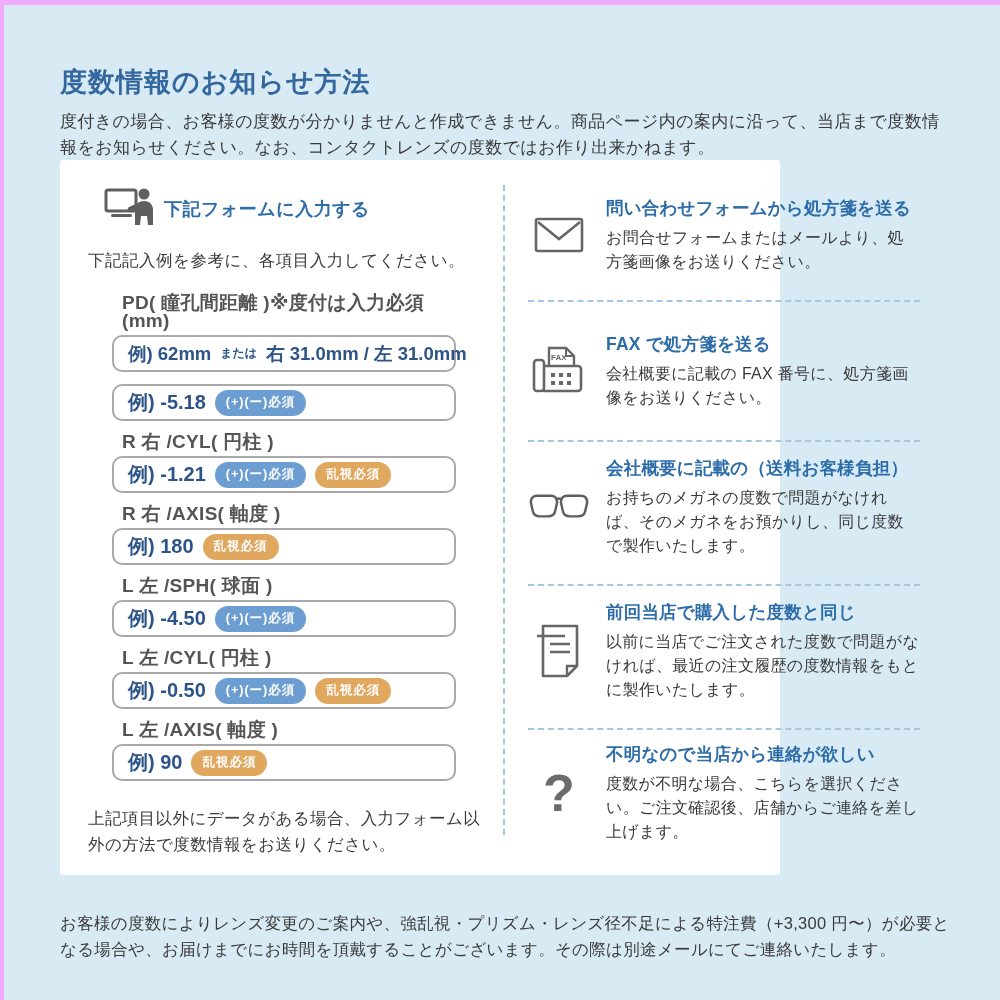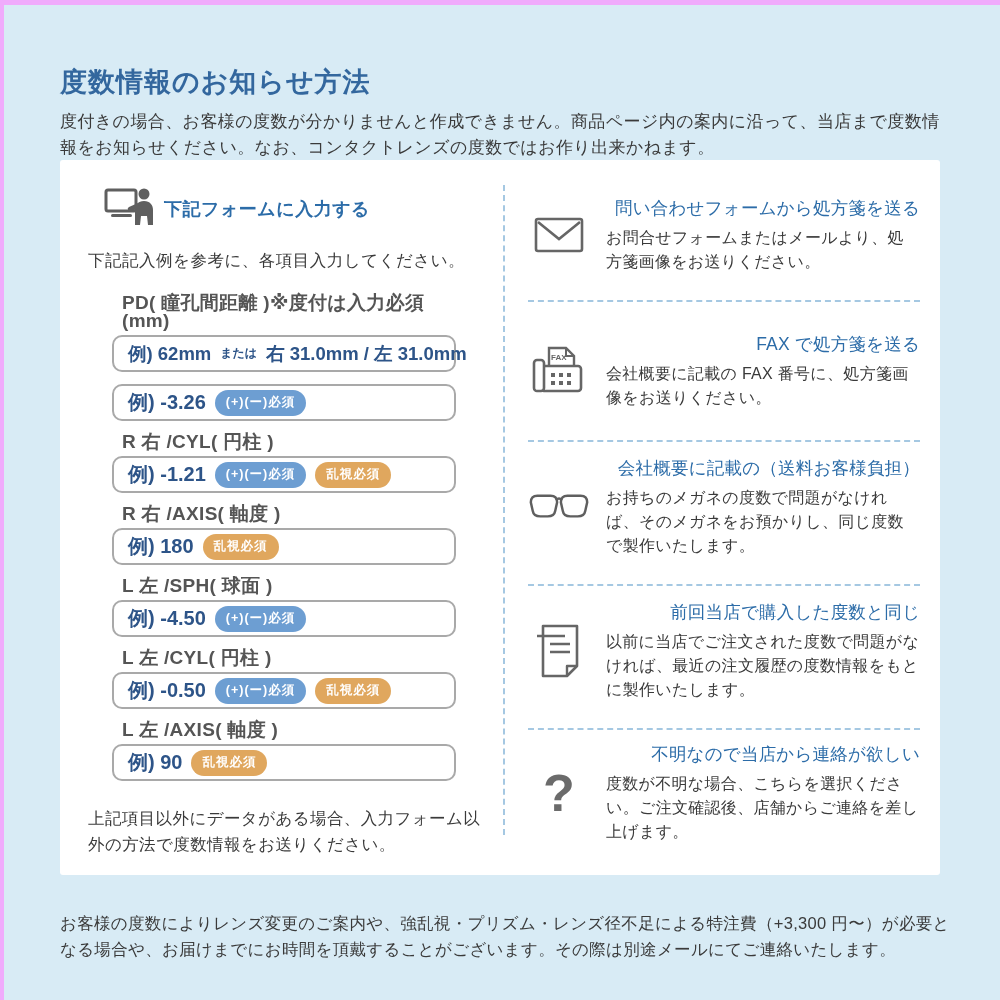--- a/index.html
+++ b/index.html
@@ -3,21 +3,21 @@
 <meta charset="utf-8">
 <style>
   html,body{margin:0;padding:0;background:#fff;}
   body{font-family:"Liberation Sans","DejaVu Sans",sans-serif;}
   .canvas{position:relative;width:1000px;height:1000px;background:#f0abfc;overflow:hidden;}
   .bg{position:absolute;left:4px;top:5px;right:0;bottom:0;background:#d8ebf5;}
 
   .page-title{position:absolute;left:60px;top:46px;font-size:27px;font-weight:bold;color:#33679e;letter-spacing:1px;}
   .intro{position:absolute;left:60px;top:92px;width:882px;font-size:17px;line-height:1.55;color:#3a3a3a;letter-spacing:0.4px;}
 
-  .panel{position:absolute;left:60px;top:160px;width:880px;height:715px;background:#fff;border-radius:3px;}
+  .panel{position:absolute;left:60px;top:160px;width:720px;height:715px;background:#fff;border-radius:3px;}
 
   
   .left-col{position:absolute;left:28px;top:26px;width:420px;}
   .form-header{display:flex;align-items:center;gap:10px;padding-left:16px;}
   .form-header-title{font-size:18px;font-weight:bold;color:#2c6ca8;letter-spacing:0.5px;}
   .instruction{margin-top:18px;font-size:16.5px;color:#3a3a3a;letter-spacing:0.5px;}
   .fields{margin:22px 0 0 24px;width:344px;}
   .field-label{margin:0 0 5px 10px;font-size:19px;font-weight:bold;color:#555;line-height:18px;letter-spacing:0.3px;}
   .field-box{box-sizing:border-box;height:37px;background:#fff;border:2px solid #a9a9a9;border-radius:10px;display:flex;align-items:center;padding:0 8px 0 14px;gap:9px;margin-bottom:12px;}
   .example{font-size:20px;font-weight:bold;color:#2d5488;white-space:nowrap;}
@@ -28,21 +28,21 @@
 
   .v-divider{position:absolute;left:443px;top:25px;height:650px;border-left:2px dashed #a5c8e2;}
 
   
   .right-col{position:absolute;left:468px;top:22px;width:392px;}
   .method{display:flex;gap:16px;align-items:center;padding:14px 0 26px;}
   .method-icon-fax{padding:30px 0 30px;}
   .method:last-child{padding:12px 0 8px;}
   .method-icon-cell{width:62px;flex:none;display:flex;justify-content:center;align-items:center;}
   .method-text{flex:1;}
-  .method-title{font-size:17.5px;font-weight:normal;color:#2c6ca8;margin-bottom:6px;letter-spacing:0.2px;text-align:right;}
+  .method-title{font-size:17.5px;font-weight:bold;color:#2c6ca8;margin-bottom:6px;letter-spacing:0.2px;}
   .method-body{font-size:16px;line-height:1.5;color:#3a3a3a;letter-spacing:0.3px;}
   .method-divider{border:none;border-top:2px dashed #a5c8e2;margin:0;}
 
   .q-glyph{font-size:52px;font-weight:bold;color:#6b6b6b;line-height:1;}
 
   .footer-note{position:absolute;left:60px;top:893px;width:896px;font-size:16.5px;line-height:1.6;color:#3a3a3a;letter-spacing:0.3px;}
 </style>
 </head>
 <body>
 
@@ -73,21 +73,21 @@
     <div class="field-label">PD( 瞳孔間距離 )※度付は入力必須 (mm)</div>
     <div class="field-box">
       <span class="example small">例) 62mm</span>
     <span class="connector">または</span>
               <span class="example small">右 31.0mm / 左 31.0mm</span>
             </div>
   </div>
 
   <div class="field">
     <div class="field-box">
-      <span class="example">例) -3.26</span>
+      <span class="example">例) -5.18</span>
     <span class="badge" style="background: rgb(109, 158, 210);">(+)(ー)必須</span>
             </div>
   </div>
 
   <div class="field">
     <div class="field-label">R 右 /CYL( 円柱 )</div>
     <div class="field-box">
       <span class="example">例) -1.21</span>
     <span class="badge" style="background: rgb(109, 158, 210);">(+)(ー)必須</span>
               <span class="badge" style="background: rgb(224, 167, 94);">乱視必須</span>

